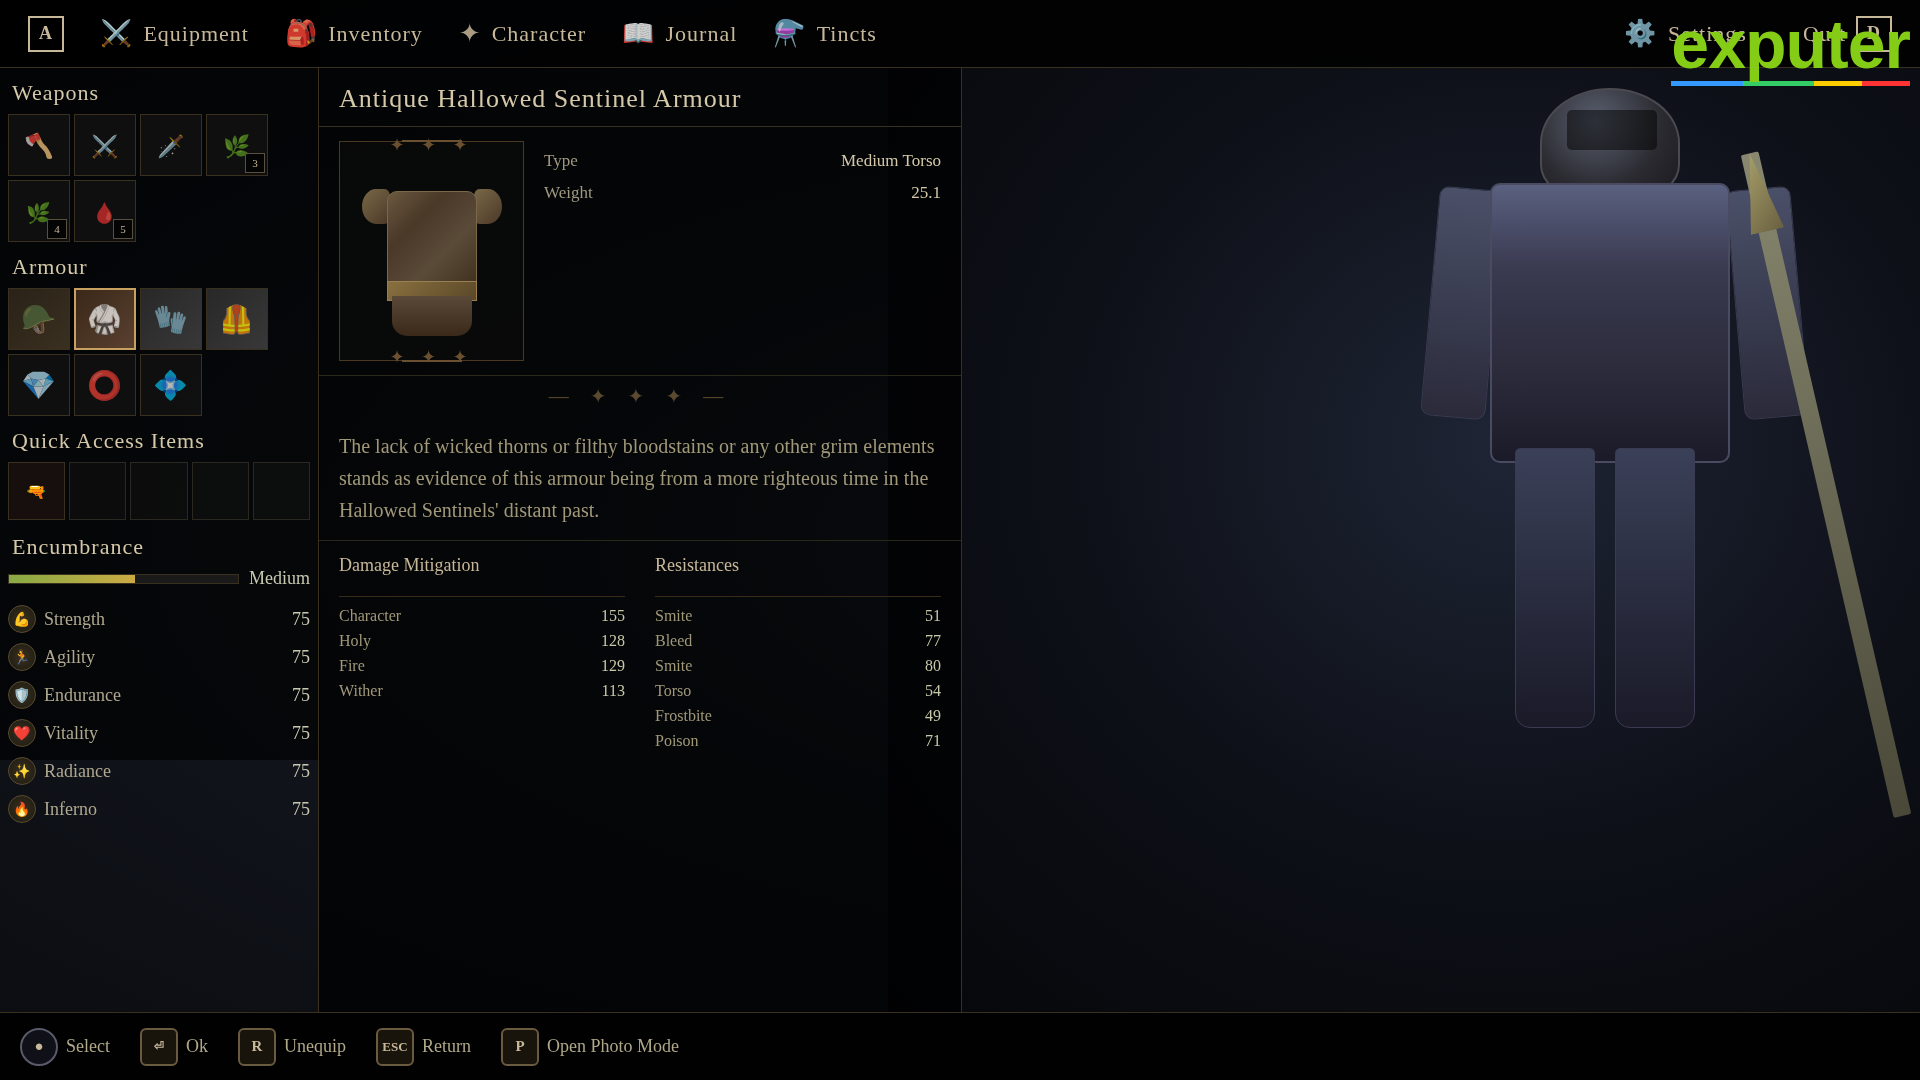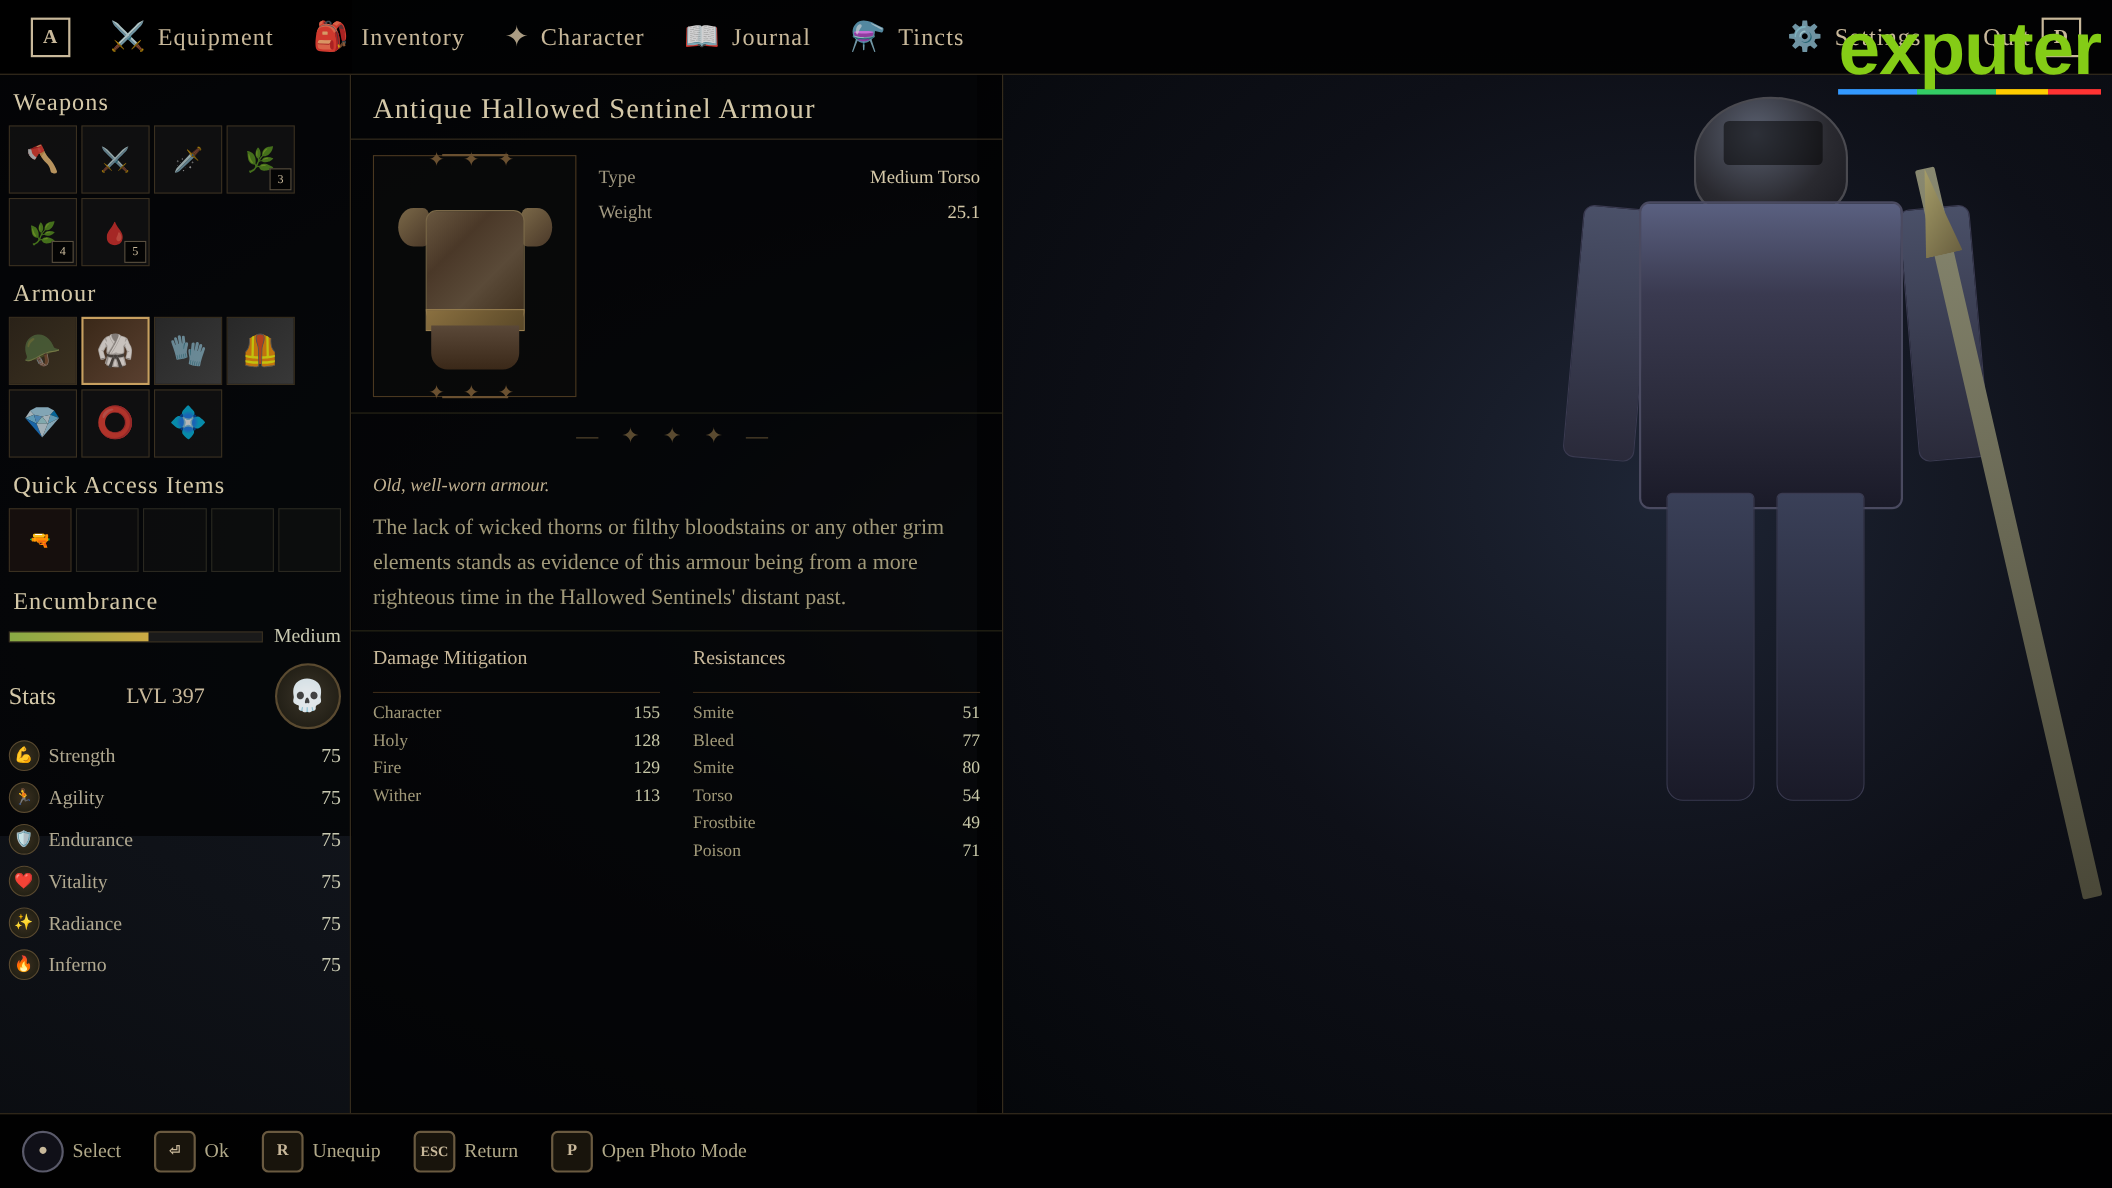--- a/index.html
+++ b/index.html
@@ -238,21 +238,21 @@
       border: 2px solid #5a4a30;
       display: flex; align-items: center; justify-content: center;
       font-size: 28px;
       float: right;
     }
 
     
     .main-panel {
       position: absolute;
       top: 68px; left: 318px;
-      width: 594px;
+      width: 644px;
       bottom: 68px;
       background: rgba(0,0,0,0.72);
       border-left: 1px solid #3a3020;
       border-right: 1px solid #3a3020;
       z-index: 5;
     }
 
     .item-title-bar {
       padding: 16px 20px 12px;
       border-bottom: 1px solid #3a3020;
@@ -658,27 +658,20 @@
     <div class="section-title">Encumbrance</div>
     <div class="encumbrance-bar-container">
       <div class="encumbrance-bar">
         <div class="encumbrance-fill"></div>
       </div>
       <span class="encumbrance-label">Medium</span>
     </div>
   </div>
 
   <div class="stats-section">
-    <div class="stats-header">
-      <span class="stats-title">Stats</span>
-      <span class="stats-level">LVL 397</span>
-      <div class="stats-avatar">
-        <span>💀</span>
-      </div>
-    </div>
 
     <div class="stat-row">
       <div class="stat-icon">💪</div>
       <span class="stat-name">Strength</span>
       <span class="stat-value">75</span>
     </div>
     <div class="stat-row">
       <div class="stat-icon">🏃</div>
       <span class="stat-name">Agility</span>
       <span class="stat-value">75</span>
@@ -734,21 +727,20 @@
       <div class="item-stat-row">
         <span class="item-stat-label">Weight</span>
         <span class="item-stat-value">25.1</span>
       </div>
     </div>
   </div>
 
   <div class="ornament-divider">— ✦ ✦ ✦ —</div>
 
   <div class="item-description">
-    <div class="item-desc-short">Old, well-worn armour.</div>
     <div class="item-desc-long">The lack of wicked thorns or filthy bloodstains or any other grim elements stands as evidence of this armour being from a more righteous time in the Hallowed Sentinels' distant past.</div>
   </div>
 
   <div class="item-combat-stats">
     <div class="combat-cols">
       <div class="combat-col">
         <div class="combat-col-title">Damage Mitigation</div>
         <div class="combat-stat-row">
           <span class="combat-stat-name">Character</span>
           <span class="combat-stat-val">155</span>

